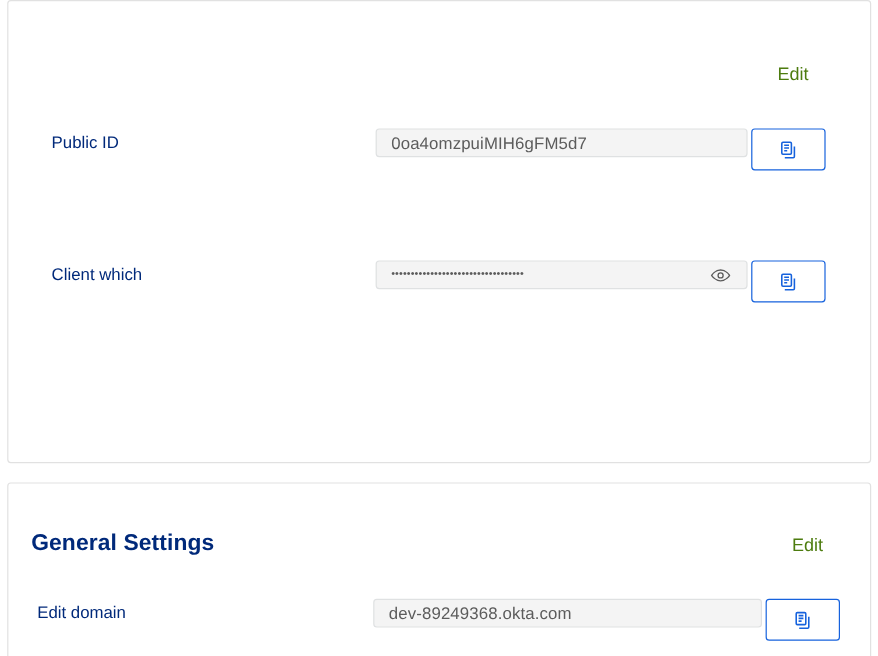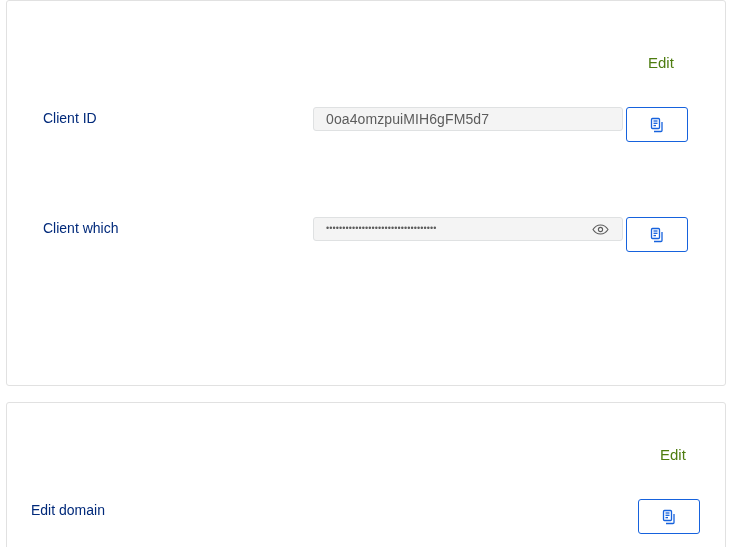--- a/index.html
+++ b/index.html
@@ -152,21 +152,21 @@
 </head>
 <body>
 
 <div class="page">
 
   <div class="card card-credentials">
   </div>
 
   <div class="edit-link edit-credentials">Edit</div>
 
-  <div class="field-label" style="left:43px; top:110px;">Client ID</div>
+  <div class="field-label" style="left:43px; top:110px;">Public ID</div>
 
   <div class="input-box" style="left:313px; top:107px; width:310px;">
     <span class="value">0oa4omzpuiMIH6gFM5d7</span>
   </div>
 
   <div class="copy-btn" style="left:626px; top:107px;">
     <span>
       <svg width="16" height="16" viewBox="0 0 16 16" fill="none" stroke="#1662dd" stroke-width="1.3">
         <rect x="2.5" y="1.5" width="8" height="10" rx="1"></rect>
         <path d="M5 14.5h7a1 1 0 0 0 1-1V5"></path>
@@ -199,24 +199,28 @@
         <line x1="4.5" y1="6.3" x2="8.5" y2="6.3"></line>
         <line x1="4.5" y1="8.6" x2="7" y2="8.6"></line>
       </svg>
     </span>
   </div>
 
 
   <div class="card card-general">
   </div>
 
+  <div class="card-title title-general">General Settings</div>
   <div class="edit-link edit-general">Edit</div>
 
   <div class="field-label" style="left:31px; top:502px;">Edit domain</div>
 
+  <div class="input-box" style="left:311px; top:499px; width:324px;">
+    <span class="value">dev-89249368.okta.com</span>
+  </div>
 
   <div class="copy-btn" style="left:638px; top:499px;">
     <span>
       <svg width="16" height="16" viewBox="0 0 16 16" fill="none" stroke="#1662dd" stroke-width="1.3">
         <rect x="2.5" y="1.5" width="8" height="10" rx="1"></rect>
         <path d="M5 14.5h7a1 1 0 0 0 1-1V5"></path>
         <line x1="4.5" y1="4" x2="8.5" y2="4"></line>
         <line x1="4.5" y1="6.3" x2="8.5" y2="6.3"></line>
         <line x1="4.5" y1="8.6" x2="7" y2="8.6"></line>
       </svg>

